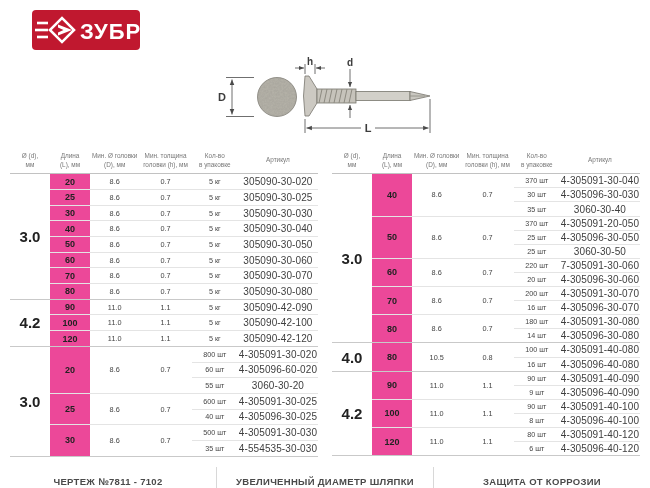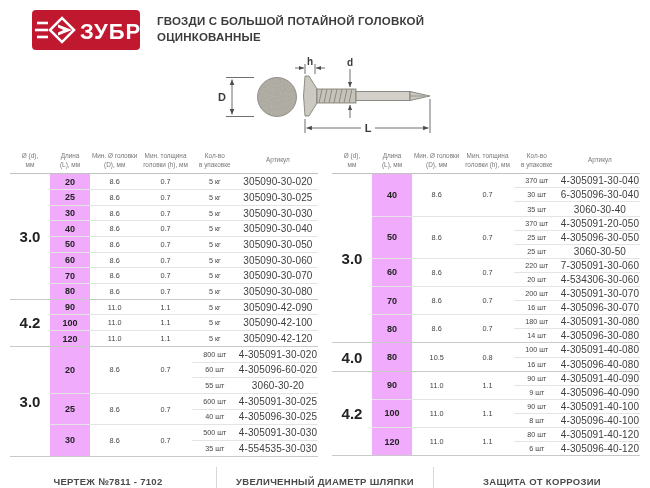--- a/index.html
+++ b/index.html
@@ -27,21 +27,21 @@
   th, td { text-align: center; vertical-align: middle; padding: 0; }
   thead th {
     border-bottom: 1px solid #c2c2c2;
     font-weight: 400; font-size: 6.4px; line-height: 1.35;
     color: #787878; white-space: pre-line; padding: 3px 0 4px;
   }
   tbody td { border-bottom: 1px solid #e4e4e4; }
   .tbl-left tbody td { height: 14.7px; }
   .tbl-right tbody td { height: 13.1px; }
   .c-dia { font-weight: 700; font-size: 15px; color: #222; }
-  .c-len { background: #f0abfc; font-weight: 700; font-size: 9px; color: #222; }
+  .c-len { background: #ec4899; font-weight: 700; font-size: 9px; color: #222; }
   .c-val { font-size: 7.3px; color: #454545; }
   .c-qty { font-size: 7.2px; color: #454545; }
   .c-art { font-size: 10px; color: #3e3e3e; letter-spacing: .1px; text-align: center; }
   .group-end { border-bottom-color: #c9c9c9; }
   
   .footer { display: flex; margin-top: 10px; }
   .footer-item {
     flex: 1; text-align: center; padding: 9px 0 10px;
     font-size: 9.5px; font-weight: 700; color: #4a4a4a; letter-spacing: .3px;
   }
@@ -58,22 +58,20 @@
         <path d="M5,13 h11"></path>
           <path d="M3,20 h13"></path>
           <path d="M5,27 h11"></path>
         <rect x="21.5" y="11.5" width="17" height="17" transform="rotate(45 30 20)"></rect>
       </g>
       <path d="M26,14.5 L40,20 L26,25.5 z" fill="#ffffff"></path>
       <path d="M26,17.6 L31.5,20 L26,22.4 z" fill="#c0182f"></path>
     </g>
     <text x="48" y="28.5" font-size="22" font-weight="700" fill="#ffffff" letter-spacing="1">ЗУБР</text>
   </svg>
-  <div class="page-title">ГВОЗДИ С БОЛЬШОЙ ПОТАЙНОЙ ГОЛОВКОЙ
-ОЦИНКОВАННЫЕ</div>
 </div>
 
 <div class="diagram-wrap">
   <svg width="650" height="92" viewBox="0 0 650 92">
     <defs>
       <marker id="arr" viewBox="0 0 10 10" refX="9" refY="5" markerWidth="7.5" markerHeight="7.5" orient="auto-start-reverse">
         <path d="M0,1.2 L9,5 L0,8.8 z" fill="#4a4a4a"></path>
       </marker>
       <filter id="grain" x="-10%" y="-10%" width="120%" height="120%">
         <feTurbulence type="fractalNoise" baseFrequency="0.55" numOctaves="3" seed="7" result="n"></feTurbulence>
@@ -312,21 +310,21 @@
           <tr>
             <td class="c-dia group-end" rowspan="12">3.0</td>
             <td class="c-len" rowspan="3">40</td>
             <td class="c-val" rowspan="3">8.6</td>
             <td class="c-val" rowspan="3">0.7</td>
             <td class="c-qty">370 шт</td>
             <td class="c-art">4-305091-30-040</td>
           </tr>
           <tr>
             <td class="c-qty">30 шт</td>
-            <td class="c-art">6-305096-30-040</td>
+            <td class="c-art">4-305096-30-030</td>
           </tr>
           <tr>
             <td class="c-qty">35 шт</td>
             <td class="c-art">3060-30-40</td>
           </tr>
           <tr>
             <td class="c-len" rowspan="3">50</td>
             <td class="c-val" rowspan="3">8.6</td>
             <td class="c-val" rowspan="3">0.7</td>
             <td class="c-qty">370 шт</td>
@@ -342,21 +340,21 @@
           </tr>
           <tr>
             <td class="c-len" rowspan="2">60</td>
             <td class="c-val" rowspan="2">8.6</td>
             <td class="c-val" rowspan="2">0.7</td>
             <td class="c-qty">220 шт</td>
             <td class="c-art">7-305091-30-060</td>
           </tr>
           <tr>
             <td class="c-qty">20 шт</td>
-            <td class="c-art">4-534306-30-060</td>
+            <td class="c-art">4-305096-30-060</td>
           </tr>
           <tr>
             <td class="c-len" rowspan="2">70</td>
             <td class="c-val" rowspan="2">8.6</td>
             <td class="c-val" rowspan="2">0.7</td>
             <td class="c-qty">200 шт</td>
             <td class="c-art">4-305091-30-070</td>
           </tr>
           <tr>
             <td class="c-qty">16 шт</td>

